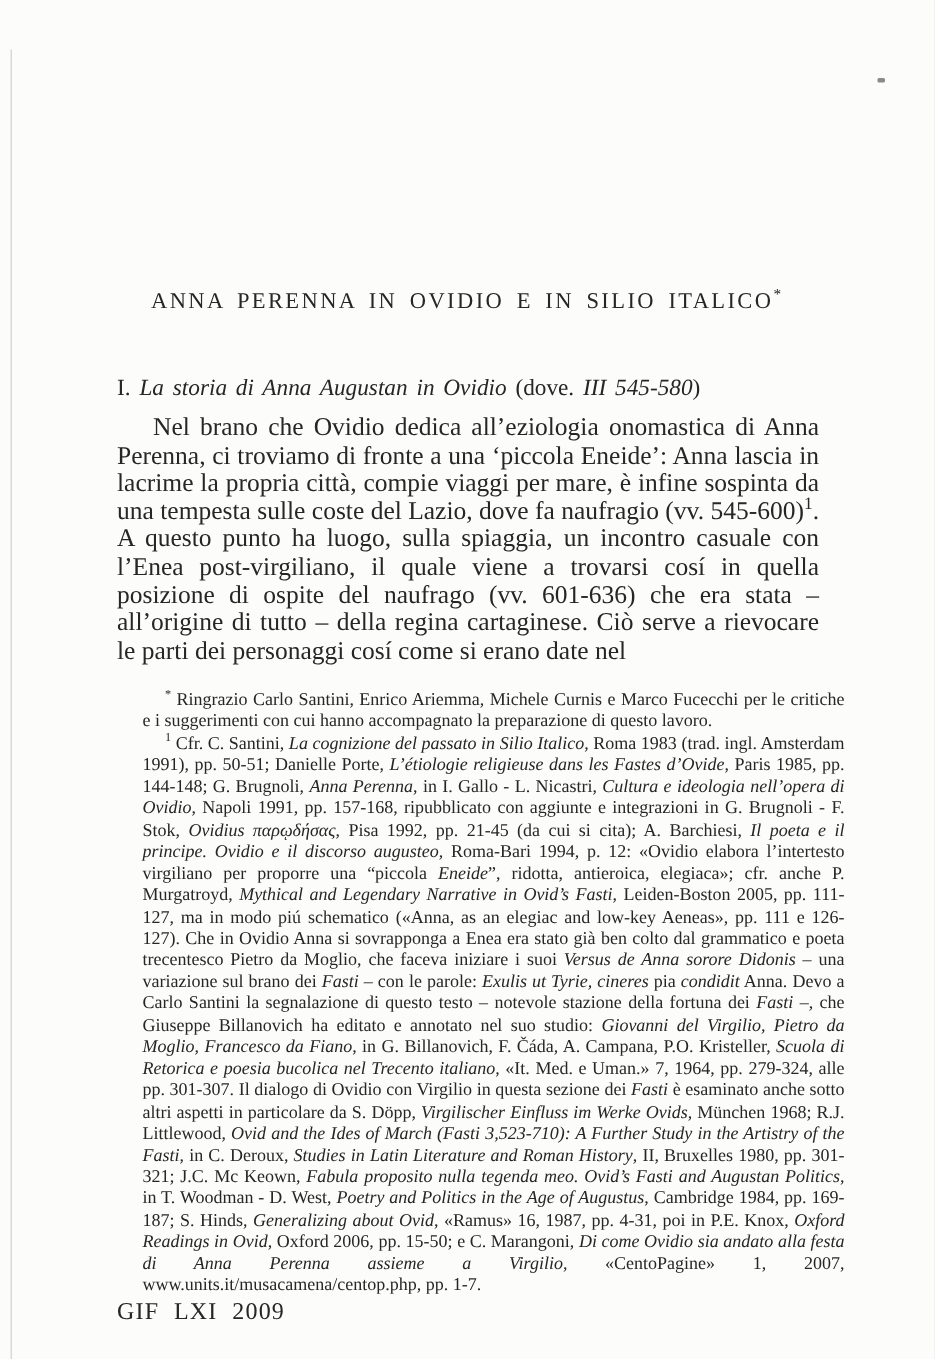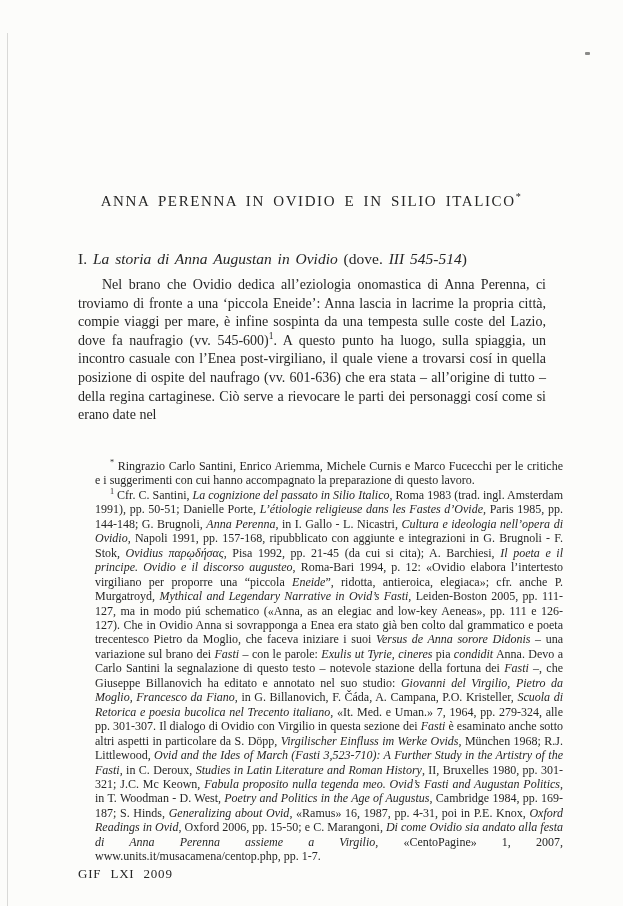--- a/index.html
+++ b/index.html
@@ -52,21 +52,21 @@
     width: 468px;
     font-size: 15.5px;
     word-spacing: 2px;
     white-space: nowrap;
   }
   .body-paragraph {
     position: absolute;
     top: 276px;
     left: 78px;
     width: 468px;
-    font-size: 14px;
+    font-size: 17px;
     line-height: 18.6px;
     text-align: justify;
     text-indent: 24px;
   }
   .footnotes {
     position: absolute;
     top: 447px;
     left: 95px;
     width: 468px;
     font-size: 12px;
@@ -80,35 +80,35 @@
   }
   sup {
     font-size: 0.68em;
     line-height: 0;
     vertical-align: super;
   }
   .page-footer {
     position: absolute;
     top: 866px;
     left: 78px;
-    font-size: 13px;
+    font-size: 16px;
     letter-spacing: 0.8px;
     word-spacing: 5px;
   }
 </style>
 </head>
 <body>
 
 <div class="page">
   <div class="scan-edge-left"></div>
   <div class="scan-speck"></div>
 
   <div class="article-title"><span>ANNA PERENNA IN OVIDIO E IN SILIO ITALICO</span><sup>*</sup></div>
 
-  <div class="section-heading"><span>I. </span><i>La storia di Anna Augustan in Ovidio</i><span> (dove. </span><i>III 545-514</i><span>)</span></div>
+  <div class="section-heading"><span>I. </span><i>La storia di Anna Augustan in Ovidio</i><span> (dove. </span><i>III 545-580</i><span>)</span></div>
 
   <div class="body-paragraph"><span>Nel brano che Ovidio dedica all’eziologia onomastica di Anna Perenna, ci troviamo di fronte a una ‘piccola Eneide’: Anna lascia in lacrime la propria città, compie viaggi per mare, è infine sospinta da una tempesta sulle coste del Lazio, dove fa naufragio (vv. 545-600)</span><sup>1</sup><span>. A questo punto ha luogo, sulla spiaggia, un incontro casuale con l’Enea post-virgiliano, il quale viene a trovarsi cosí in quella posizione di ospite del naufrago (vv. 601-636) che era stata – all’origine di tutto – della regina cartaginese. Ciò serve a rievocare le parti dei personaggi cosí come si erano date nel</span></div>
 
   <div class="footnotes">
     <p class="footnote"><sup>*</sup><span> Ringrazio Carlo Santini, Enrico Ariemma, Michele Curnis e Marco Fucecchi per le critiche e i suggerimenti con cui hanno accompagnato la preparazione di questo lavoro.</span></p>
     <p class="footnote"><sup>1</sup><span> Cfr. C. Santini, </span><i>La cognizione del passato in Silio Italico</i><span>, Roma 1983 (trad. ingl. Amsterdam 1991), pp. 50-51; Danielle Porte, </span><i>L’étiologie religieuse dans les Fastes d’Ovide</i><span>, Paris 1985, pp. 144-148; G. Brugnoli, </span><i>Anna Perenna</i><span>, in I. Gallo - L. Nicastri, </span><i>Cultura e ideologia nell’opera di Ovidio</i><span>, Napoli 1991, pp. 157-168, ripubblicato con aggiunte e integrazioni in G. Brugnoli - F. Stok, </span><i>Ovidius παρῳδήσας</i><span>, Pisa 1992, pp. 21-45 (da cui si cita); A. Barchiesi, </span><i>Il poeta e il principe. Ovidio e il discorso augusteo</i><span>, Roma-Bari 1994, p. 12: «Ovidio elabora l’intertesto virgiliano per proporre una “piccola </span><i>Eneide</i><span>”, ridotta, antieroica, elegiaca»; cfr. anche P. Murgatroyd, </span><i>Mythical and Legendary Narrative in Ovid’s Fasti</i><span>, Leiden-Boston 2005, pp. 111-127, ma in modo piú schematico («Anna, as an elegiac and low-key Aeneas», pp. 111 e 126-127). Che in Ovidio Anna si sovrapponga a Enea era stato già ben colto dal grammatico e poeta trecentesco Pietro da Moglio, che faceva iniziare i suoi </span><i>Versus de Anna sorore Didonis</i><span> – una variazione sul brano dei </span><i>Fasti</i><span> – con le parole: </span><i>Exulis ut Tyrie, cineres</i><span> pia </span><i>condidit</i><span> Anna. Devo a Carlo Santini la segnalazione di questo testo – notevole stazione della fortuna dei </span><i>Fasti</i><span> –, che Giuseppe Billanovich ha editato e annotato nel suo studio: </span><i>Giovanni del Virgilio, Pietro da Moglio, Francesco da Fiano</i><span>, in G. Billanovich, F. Čáda, A. Campana, P.O. Kristeller, </span><i>Scuola di Retorica e poesia bucolica nel Trecento italiano</i><span>, «It. Med. e Uman.» 7, 1964, pp. 279-324, alle pp. 301-307. Il dialogo di Ovidio con Virgilio in questa sezione dei </span><i>Fasti</i><span> è esaminato anche sotto altri aspetti in particolare da S. Döpp, </span><i>Virgilischer Einfluss im Werke Ovids</i><span>, München 1968; R.J. Littlewood, </span><i>Ovid and the Ides of March (Fasti 3,523-710): A Further Study in the Artistry of the Fasti</i><span>, in C. Deroux, </span><i>Studies in Latin Literature and Roman History</i><span>, II, Bruxelles 1980, pp. 301-321; J.C. Mc Keown, </span><i>Fabula proposito nulla tegenda meo. Ovid’s Fasti and Augustan Politics</i><span>, in T. Woodman - D. West, </span><i>Poetry and Politics in the Age of Augustus</i><span>, Cambridge 1984, pp. 169-187; S. Hinds, </span><i>Generalizing about Ovid</i><span>, «Ramus» 16, 1987, pp. 4-31, poi in P.E. Knox, </span><i>Oxford Readings in Ovid</i><span>, Oxford 2006, pp. 15-50; e C. Marangoni, </span><i>Di come Ovidio sia andato alla festa di Anna Perenna assieme a Virgilio</i><span>, «CentoPagine» 1, 2007, www.units.it/musacamena/centop.php, pp. 1-7.</span></p>
   </div>
 
   <div class="page-footer">GIF LXI 2009</div>
 </div>

